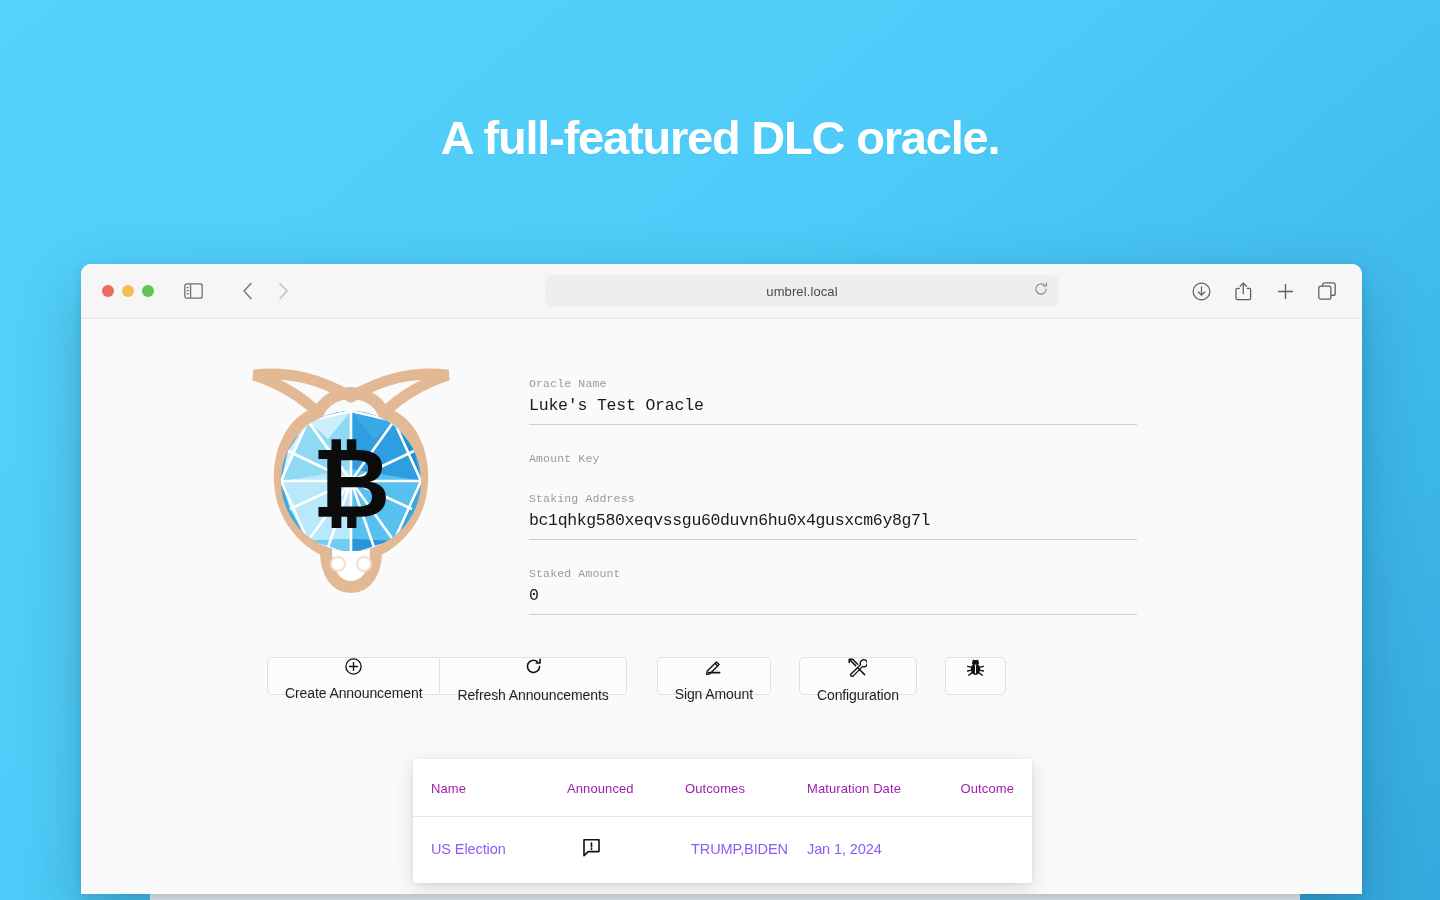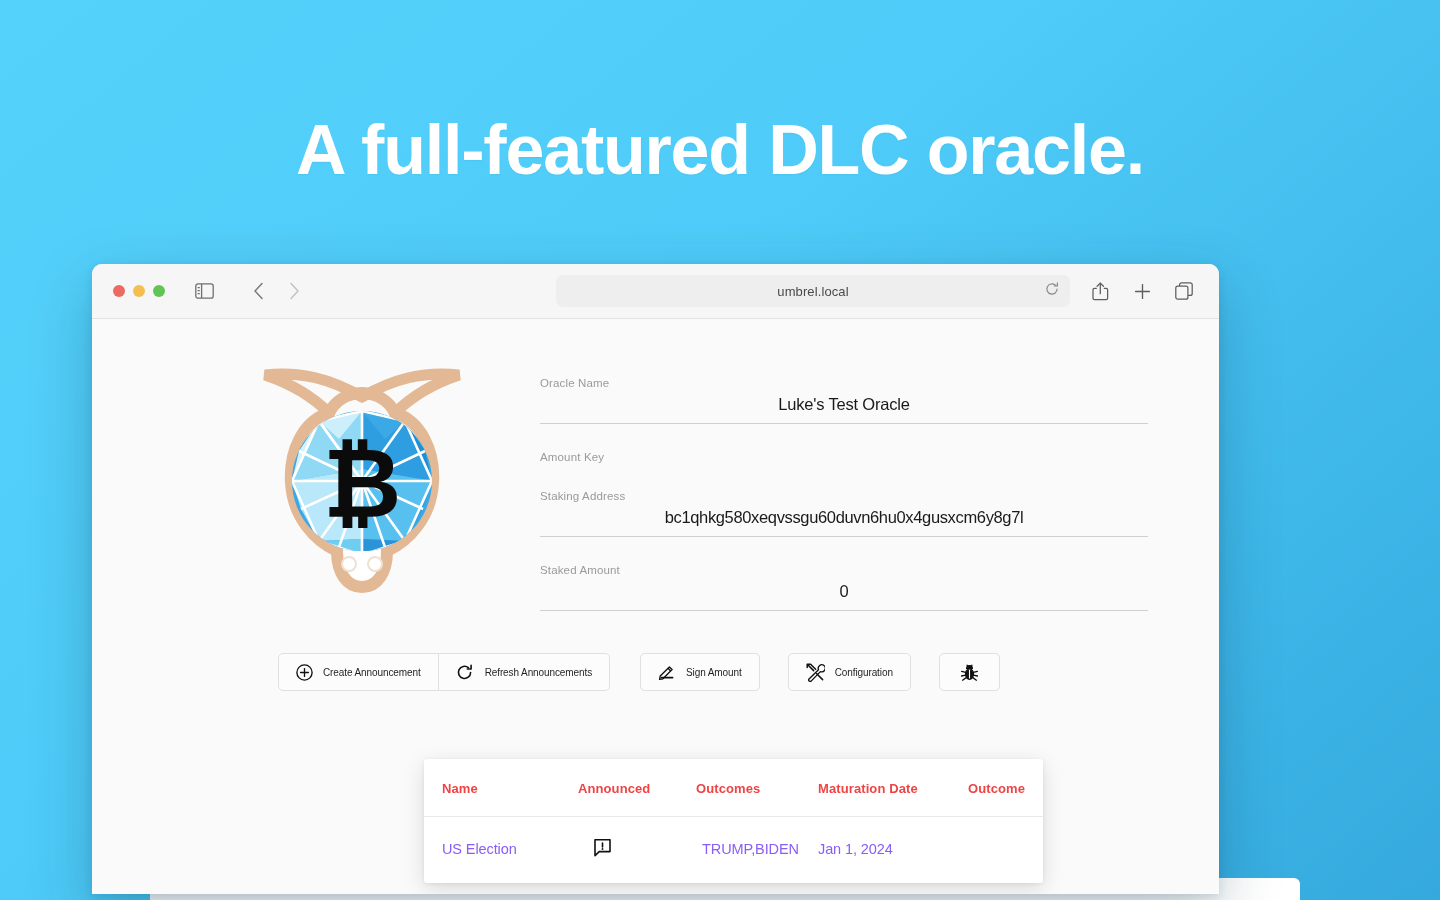--- a/index.html
+++ b/index.html
@@ -15,41 +15,41 @@
 
   
   .hero {
     position: absolute;
     top: 0; left: 0; width: 1440px;
     text-align: center;
     padding-top: 112px;
   }
   .hero-title {
     color: #ffffff;
-    font-size: 70px;
+    font-size: 47px;
     font-weight: bold;
     letter-spacing: -1.2px;
     line-height: 1.1;
     text-shadow: 0 1px 2px rgba(0,0,0,0.04);
   }
 
   
   .next-section {
     position: absolute;
     left: 150px; top: 878px;
     width: 1150px; height: 40px;
     background: #ffffff;
     border-radius: 6px 6px 0 0;
   }
 
   
   .browser {
     position: absolute;
-    left: 92px; top: 264px;
-    width: 1127px; height: 630px;
+    left: 81px; top: 264px;
+    width: 1281px; height: 630px;
     background: #fafafa;
     border-radius: 10px 10px 0 0;
     box-shadow: 0 22px 60px rgba(8,50,75,0.26), 0 3px 10px rgba(8,50,75,0.12);
     overflow: hidden;
   }
 
   .titlebar {
     position: relative;
     height: 55px;
     background: #f6f6f6;
@@ -120,60 +120,61 @@
     display: flex;
     align-items: flex-start;
     justify-content: center;
     padding-top: 4px;
   }
 
   .fields {
     width: 608px;
     margin-left: 48px;
     padding-top: 22px;
+    font-family: Liberation Mono, monospace;
   }
   .field { margin-bottom: 27px; }
   .field:last-child { margin-bottom: 0; }
   .field-label {
     font-size: 11.5px;
     color: #9a9a9a;
     letter-spacing: 0.15px;
     margin-bottom: 6px;
   }
   .field-value {
     font-size: 16.5px;
     color: #1a1a1a;
     letter-spacing: -0.2px;
     padding-bottom: 9px;
     border-bottom: 1px solid #cfcfcf;
     white-space: nowrap;
-    text-align: center;
   }
   .field-value.mono-ish { letter-spacing: -0.35px; }
 
   
   .btn-row {
     display: flex;
     align-items: center;
     padding-left: 186px;
     margin-top: 42px;
   }
   .btn {
     height: 38px;
     background: #fcfcfc;
     border: 1px solid #e0e0e0;
     border-radius: 5px;
     display: flex;
     align-items: center;
     gap: 10px;
     padding: 0 17px;
-    font-size: 10px;
+    font-size: 14px;
     color: #1f1f1f;
     letter-spacing: -0.1px;
     cursor: pointer;
+    flex-direction: column;
   }
   .btn-group { display: flex; }
   .btn-group .btn:first-child { border-radius: 5px 0 0 5px; }
   .btn-group .btn:last-child { border-radius: 0 5px 5px 0; border-left: none; gap: 12px; }
   .gap-lg { margin-left: 30px; }
   .gap-md { margin-left: 28px; }
   .btn.icon-only { padding: 0 20px; }
   .btn svg { display: block; flex: none; }
 
   
@@ -182,22 +183,22 @@
     left: 332px; top: 440px;
     width: 619px;
     background: #ffffff;
     border-radius: 3px;
     box-shadow: 0 6px 22px rgba(0,0,0,0.13), 0 1px 4px rgba(0,0,0,0.07);
     overflow: hidden;
   }
   table { width: 100%; border-collapse: collapse; }
   th {
     font-size: 13px;
-    font-weight: bold;
-    color: #ef4444;
+    font-weight: normal;
+    color: #a21caf;
     letter-spacing: 0.1px;
     padding: 22px 0 20px 0;
     border-bottom: 1px solid #e8e8e8;
     text-align: left;
   }
   td {
     font-size: 14.5px;
     color: #8b5cf6;
     padding: 20px 0 22px 0;
     letter-spacing: -0.1px;

